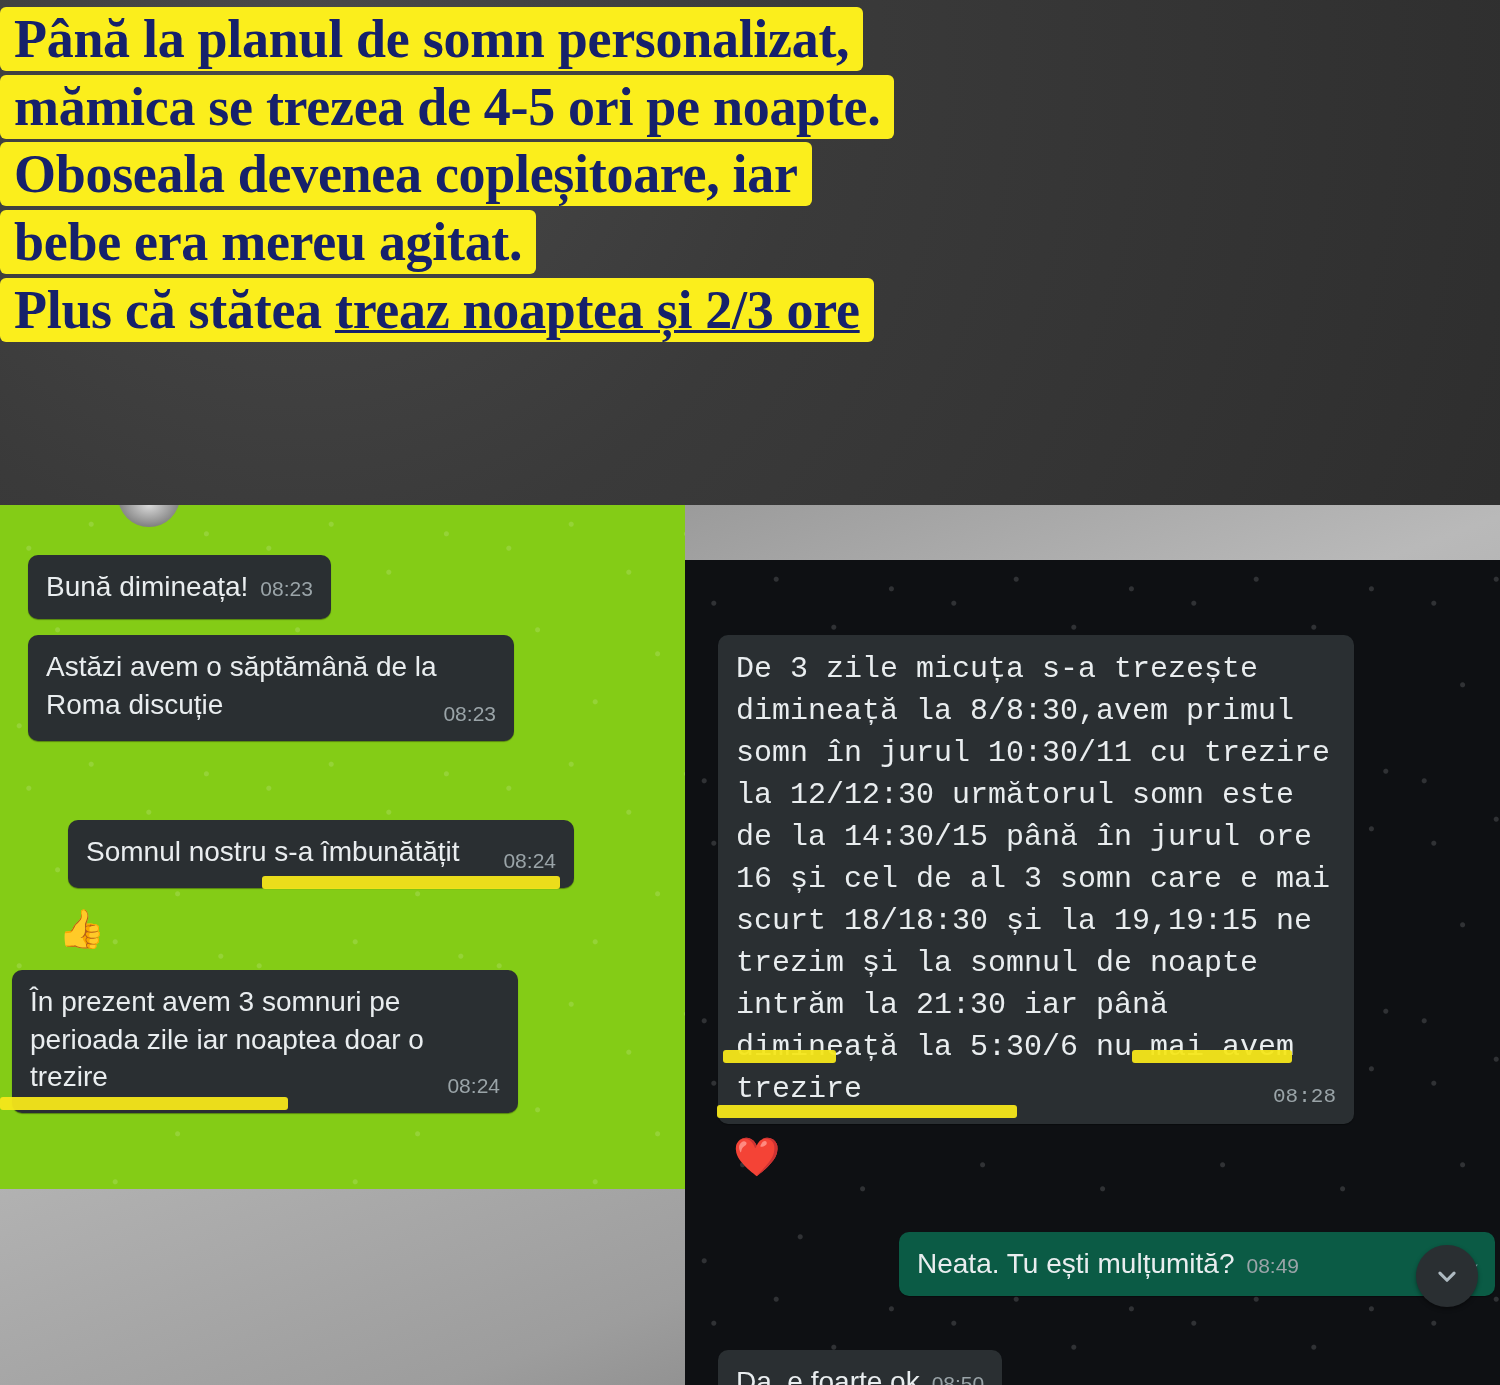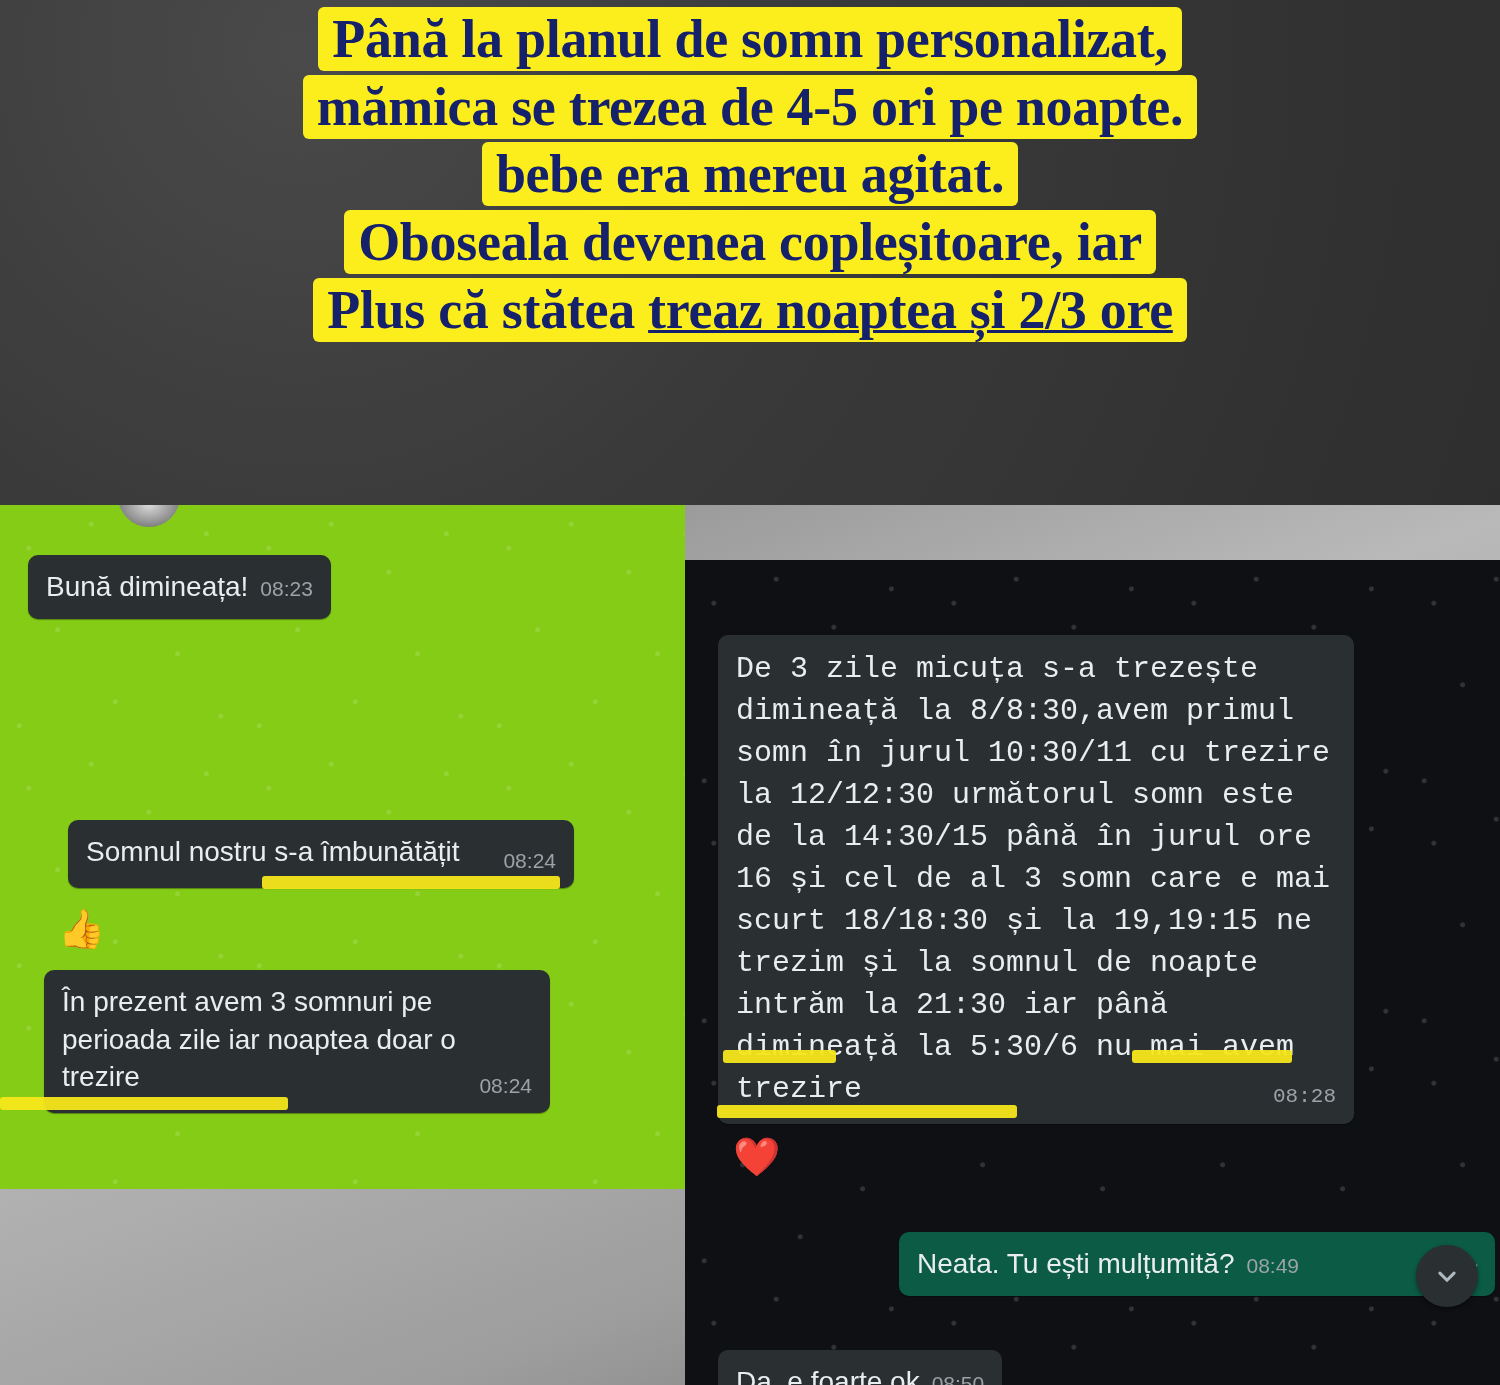--- a/index.html
+++ b/index.html
@@ -26,21 +26,21 @@
     left: 0; top: 0; width: 1500px; height: 505px;
     background: radial-gradient(circle at 20% 10%, #4a4a4a 0%, #3a3a3a 40%, #2e2e2e 100%);
   }
 
   
   #headline {
     position: absolute;
     left: 0;
     top: 8px;
     width: 1500px;
-    text-align: center;
+    text-align: left;
     z-index: 40;
     font-family: "Liberation Serif", serif;
   }
   #headline .line {
     display: block;
     margin: 0 auto 4px auto;
     line-height: 1.18;
   }
   #headline .hl {
     display: inline;
@@ -177,49 +177,52 @@
 <div id="bg-dark-top"></div>
 
 <div id="headline">
   <div class="line">
     <span class="hl">Până la planul de somn personalizat,</span>
   </div>
   <div class="line">
     <span class="hl">mămica se trezea de 4-5 ori pe noapte.</span>
   </div>
   <div class="line">
+    <span class="hl">Oboseala devenea copleșitoare, iar</span>
+  </div>
+  <div class="line">
     <span class="hl">bebe era mereu agitat.</span>
-  </div>
-  <div class="line">
-    <span class="hl">Oboseala devenea copleșitoare, iar</span>
   </div>
   <div class="line">
     <span class="hl"><span>Plus că stătea </span><span class="u">treaz noaptea și 2/3 ore</span></span>
   </div>
 </div>
 
 <div id="chat-left">
   <div class="doodles"></div>
   <div class="lamp"></div>
 
   <div class="bubble" style="left:28px; top:50px; max-width:360px;">
     <span class="txt">Bună dimineața!</span><span class="time">08:23</span>
   </div>
 
+  <div class="bubble" style="left:28px; top:130px; width:450px;">
+    <span class="txt">Astăzi avem o săptămână de la Roma discuție</span><span class="time floatr">08:23</span>
+  </div>
 
 
   <div class="bubble" style="left:28px; top:315px; width:470px;margin-left:40px;">
     <span class="txt">Somnul nostru s-a îmbunătățit</span><span class="time floatr">08:24</span>
   </div>
 
   <div class="reaction" style="left:58px; top:405px;">
     <span>👍</span>
   </div>
 
-  <div class="bubble" style="left:44px; top:465px; width:470px;">
+  <div class="bubble" style="left:12px; top:465px; width:470px;">
     <span class="txt">În prezent avem 3 somnuri pe perioada zile iar noaptea doar o trezire</span><span class="time floatr">08:24</span>
   </div>
 </div>
 
 <div class="marker" style="left:262px; top:876px; width:298px;"></div>
 <div class="marker" style="left:0px; top:1097px; width:288px;"></div>
 
 <div id="chat-right">
   <div class="doodles"></div>
 

